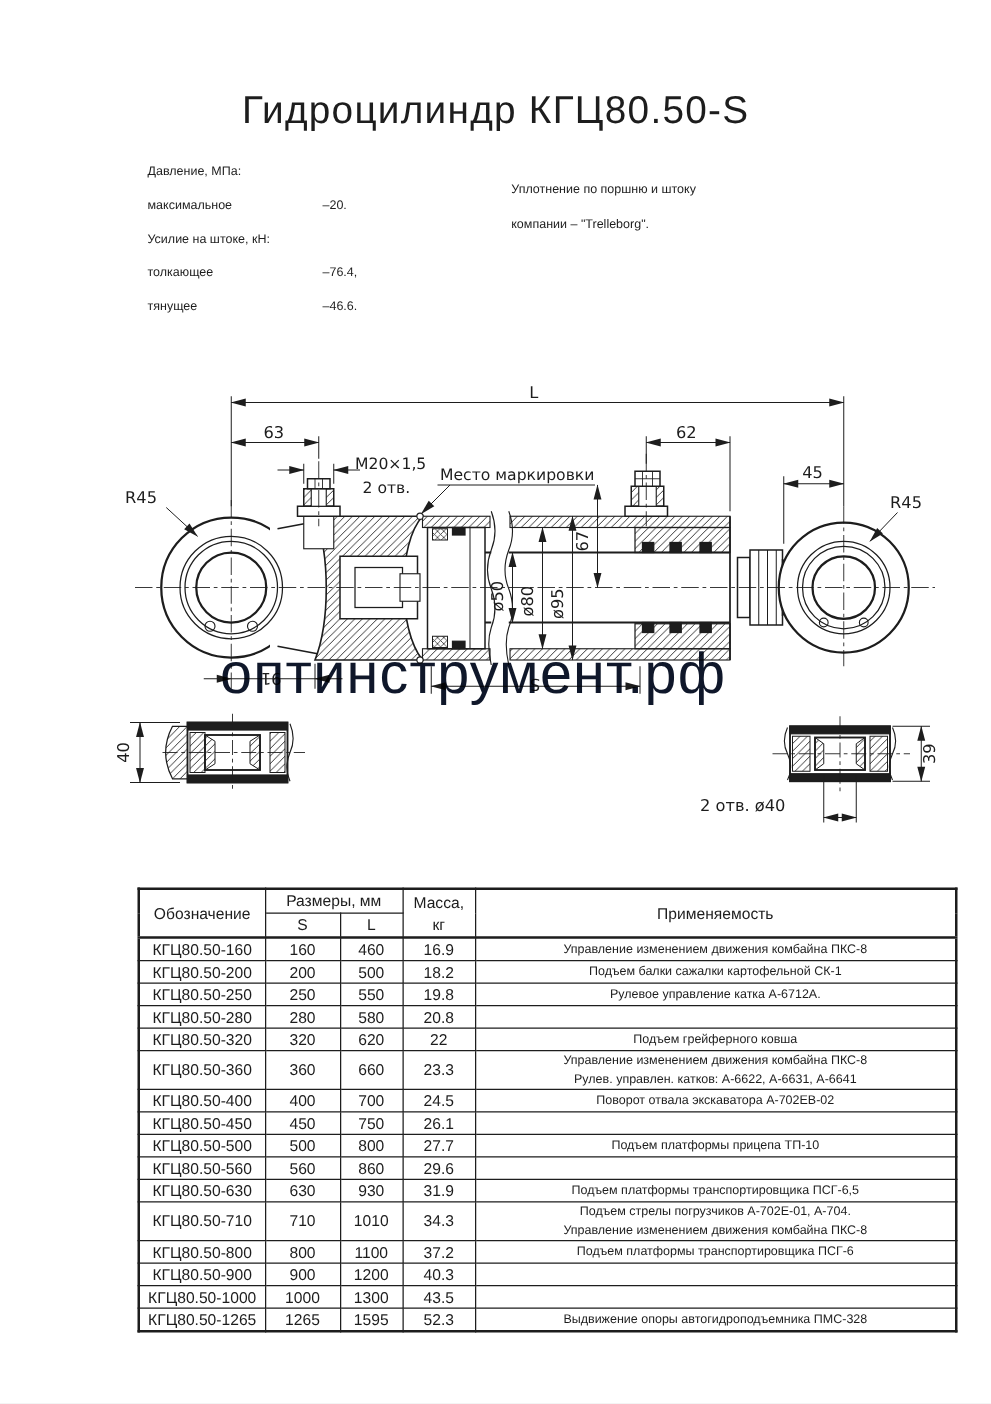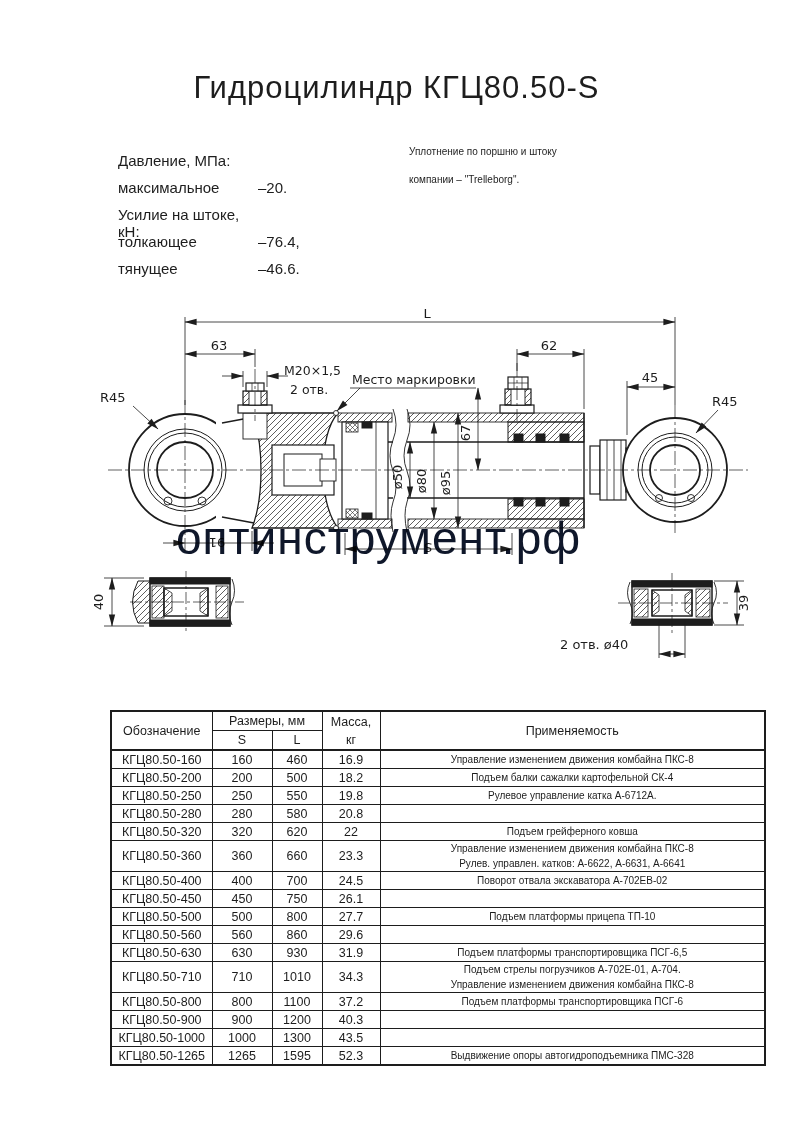--- a/index.html
+++ b/index.html
@@ -1,20 +1,20 @@
 <!DOCTYPE html>
 <html><head>
 <meta charset="utf-8">
 <style>
   html,body{margin:0;padding:0;background:#e8e8e8;}
   .sheet{position:relative;width:793px;height:1123px;background:#ffffff;overflow:hidden;
          font-family:"Liberation Sans",sans-serif;color:#1d1d1d;margin:0 auto;}
   .title{position:absolute;top:70px;left:0;width:100%;text-align:center;
          font-size:31px;font-weight:400;letter-spacing:1px;}
-  .specs{position:absolute;left:118px;top:152px;width:300px;font-size:15px;}
+  .specs{position:absolute;left:118px;top:132px;width:300px;font-size:10px;}
   .spec-row{display:flex;height:27px;align-items:flex-start;}
   .spec-label{width:140px;}
   .spec-value{width:80px;}
   .sealnote{position:absolute;left:409px;top:138px;font-size:10px;line-height:28px;}
   .drawing{position:absolute;left:0;top:305px;width:793px;height:365px;}
   svg text{font-family:"DejaVu Sans","Liberation Sans",sans-serif;fill:#1d1d1d;}
   .dimtxt{font-size:13px;}
   .dimtxt-s{font-size:12.5px;}
   .watermark{position:absolute;left:176px;top:511px;font-size:46px;letter-spacing:1px;
              color:#0f172a;mix-blend-mode:multiply;white-space:nowrap;z-index:5;}
@@ -336,21 +336,21 @@
           <td class="c-app">
             <div class="app-line">Управление изменением движения комбайна ПКС-8</div>
           </td>
         </tr>
         <tr>
           <td class="c-des">КГЦ80.50-200</td>
           <td class="c-num">200</td>
           <td class="c-num">500</td>
           <td class="c-num">18.2</td>
           <td class="c-app">
-            <div class="app-line">Подъем балки сажалки картофельной СК-4</div>
+            <div class="app-line">Подъем балки сажалки картофельной СК-1</div>
           </td>
         </tr>
         <tr>
           <td class="c-des">КГЦ80.50-250</td>
           <td class="c-num">250</td>
           <td class="c-num">550</td>
           <td class="c-num">19.8</td>
           <td class="c-app">
             <div class="app-line">Рулевое управление катка А-6712А.</div>
           </td>

